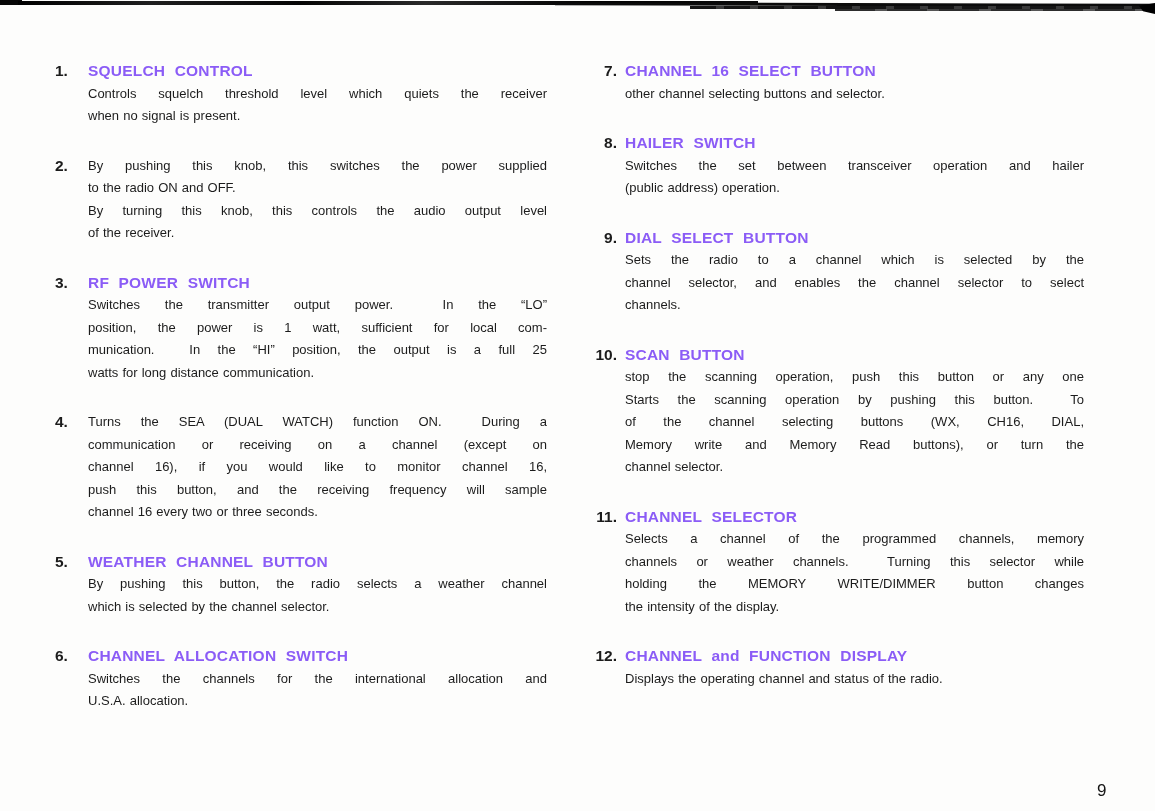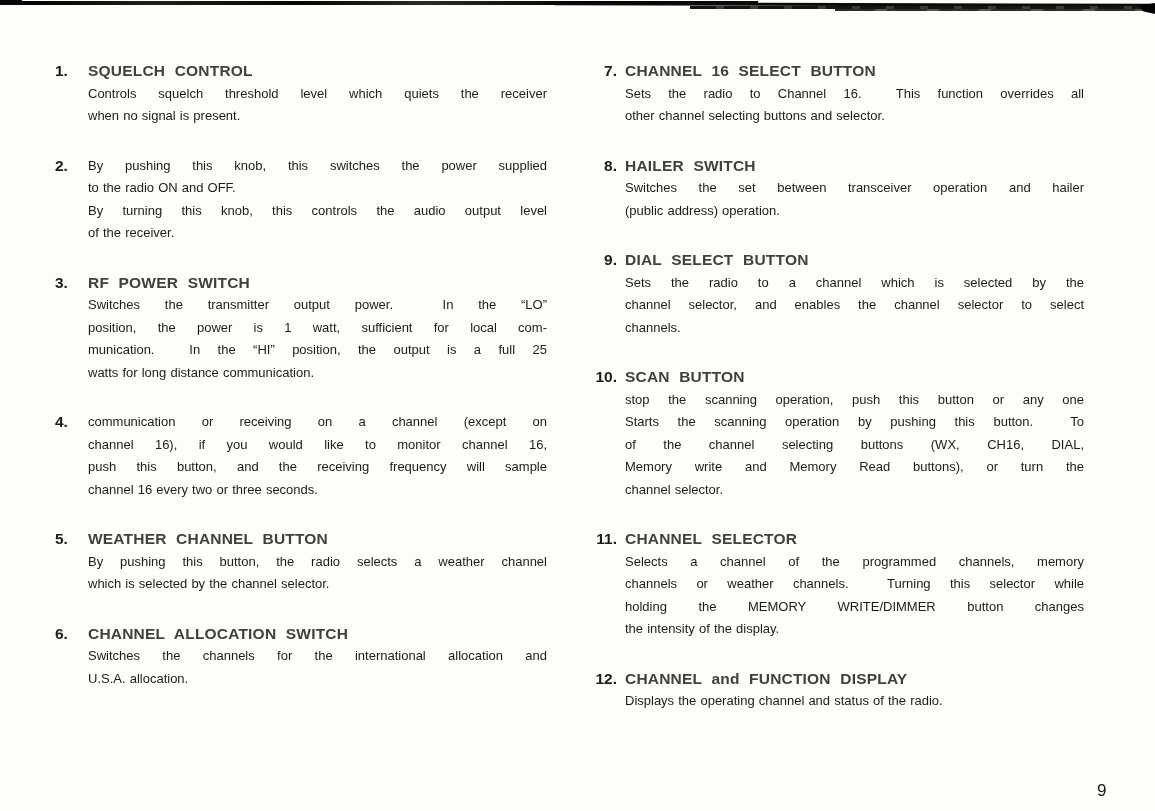--- a/index.html
+++ b/index.html
@@ -40,21 +40,21 @@
     flex: none;
   }
   .col-left  .num { width: 33px; text-align: left; }
   .col-right .num { width: 25px; margin-right: 8px; text-align: right; }
   .content { flex: 1; min-width: 0; }
   .title {
     margin: 0;
     font-size: 15.5px;
     line-height: 22.5px;
     font-weight: 700;
-    color: #404040;
+    color: #8b5cf6;
     word-spacing: 5px;
     letter-spacing: 0.2px;
   }
   .para { margin: 0; }
   .line {
     font-size: 13px;
     line-height: 22.5px;
     white-space: pre-wrap;
     text-align: justify;
     text-align-last: justify;
@@ -120,20 +120,21 @@
               <div class="line">position, the power is 1 watt, sufficient for local com-</div>
               <div class="line">munication.  In the “HI” position, the output is a full 25</div>
               <div class="line last">watts for long distance communication.</div>
             </div>
           </div>
         </div>
         <div class="item">
           <div class="num">4.</div>
           <div class="content">
             <div class="para">
+              <div class="line">Turns the SEA (DUAL WATCH) function ON.  During a</div>
               <div class="line">communication or receiving on a channel (except on</div>
               <div class="line">channel 16), if you would like to monitor channel 16,</div>
               <div class="line">push this button, and the receiving frequency will sample</div>
               <div class="line last">channel 16 every two or three seconds.</div>
             </div>
           </div>
         </div>
         <div class="item">
           <div class="num">5.</div>
           <div class="content">
@@ -154,21 +155,20 @@
             </div>
           </div>
         </div>
       </section>
     <section class="col col-right">
         <div class="item">
           <div class="num">7.</div>
           <div class="content">
             <h3 class="title">CHANNEL 16 SELECT BUTTON</h3>
             <div class="para">
-              <div class="line">Sets the radio to Channel 16.  This function overrides all</div>
               <div class="line last">other channel selecting buttons and selector.</div>
             </div>
           </div>
         </div>
         <div class="item">
           <div class="num">8.</div>
           <div class="content">
             <h3 class="title">HAILER SWITCH</h3>
             <div class="para">
               <div class="line">Switches the set between transceiver operation and hailer</div>

